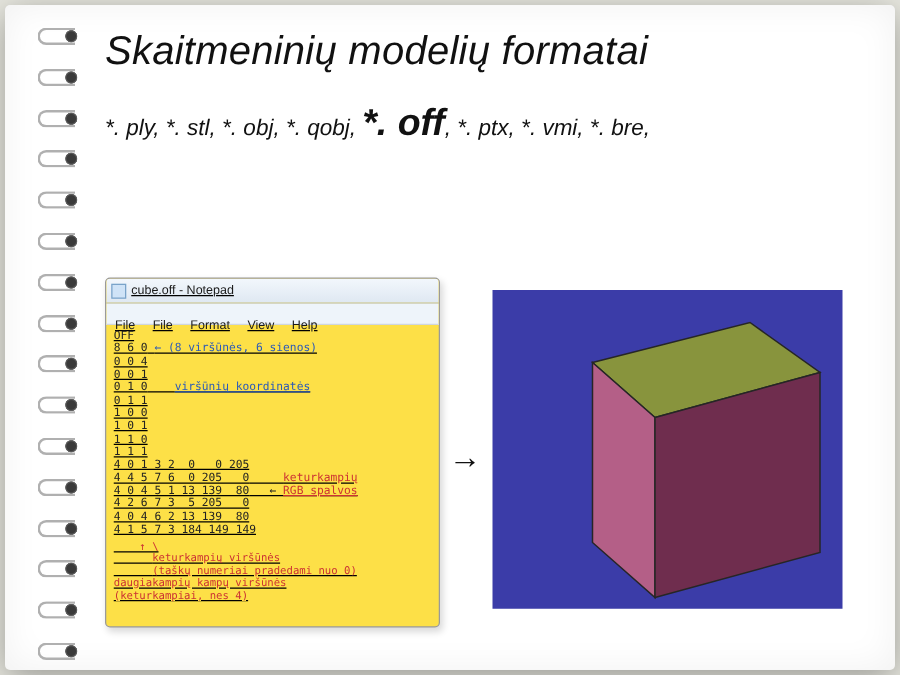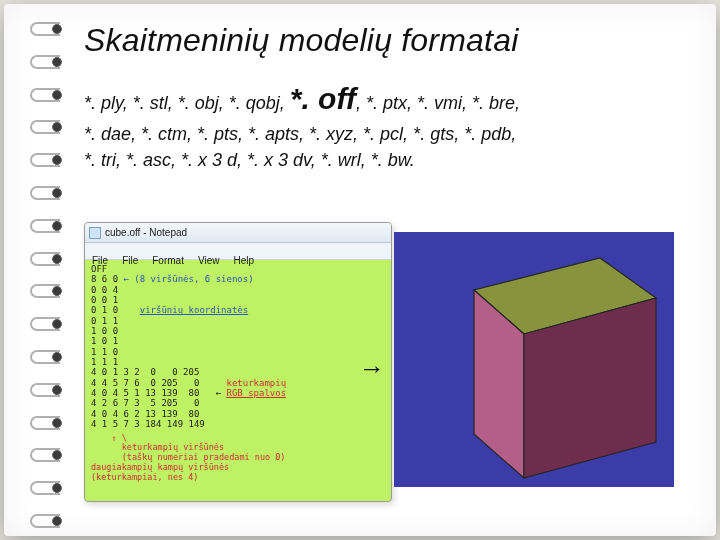--- a/index.html
+++ b/index.html
@@ -65,28 +65,29 @@
   }
   
   .figrow {
     position: absolute;
     left: 0; right: 0; top: 200px; bottom: 0;
   }
   
   .notepad {
     position: absolute;
     left: 0; top: 0;
-    width: 308px;
+    width: 268px;
     height: 280px;
-    background: #bef264;
+    background: #fde047;
     border: 1px solid #9a9a9a;
     border-radius: 4px;
     box-shadow: 2px 3px 6px rgba(0,0,0,.15);
     overflow: hidden;
     font-family: "Segoe UI", Tahoma, sans-serif;
+    text-decoration: underline;
   }
   .np-titlebar {
     height: 20px;
     background: linear-gradient(#f2f7fc,#dfe8f2);
     border-bottom: 1px solid #bcc6d2;
     font-size: 10px;
     display: flex; align-items: center;
     padding: 0 4px;
     color: #1a1a1a;
   }
@@ -179,22 +180,21 @@
     <div class="hole" style="top: 467.2px;"></div>
     <div class="ring" style="top: 500px;"></div>
     <div class="hole" style="top: 500px;"></div>
   </div>
 
 <div class="content">
   <h1 class="title">Skaitmeninių modelių formatai</h1>
 
   <div class="formats">
     <span>*. ply, *. stl, *. obj, *. qobj, </span><span class="big">*. off</span><span>, *. ptx, *. vmi, *. bre,</span><br>
-    <span>*. dae, *. ctm, *. pts, *. apts, *. xyz, *. pcl, *. gts, *. pdb,</span><br>
-    <span>*. tri, *. asc, *. x 3 d, *. x 3 dv, *. wrl, *. bw.</span>
+    <br>
   </div>
 
   <div class="figrow">
 
     <div class="notepad">
       <div class="np-titlebar">
         <span class="np-icon"></span>
         <span>cube.off - Notepad</span>
       </div>
       <div class="np-menubar">

